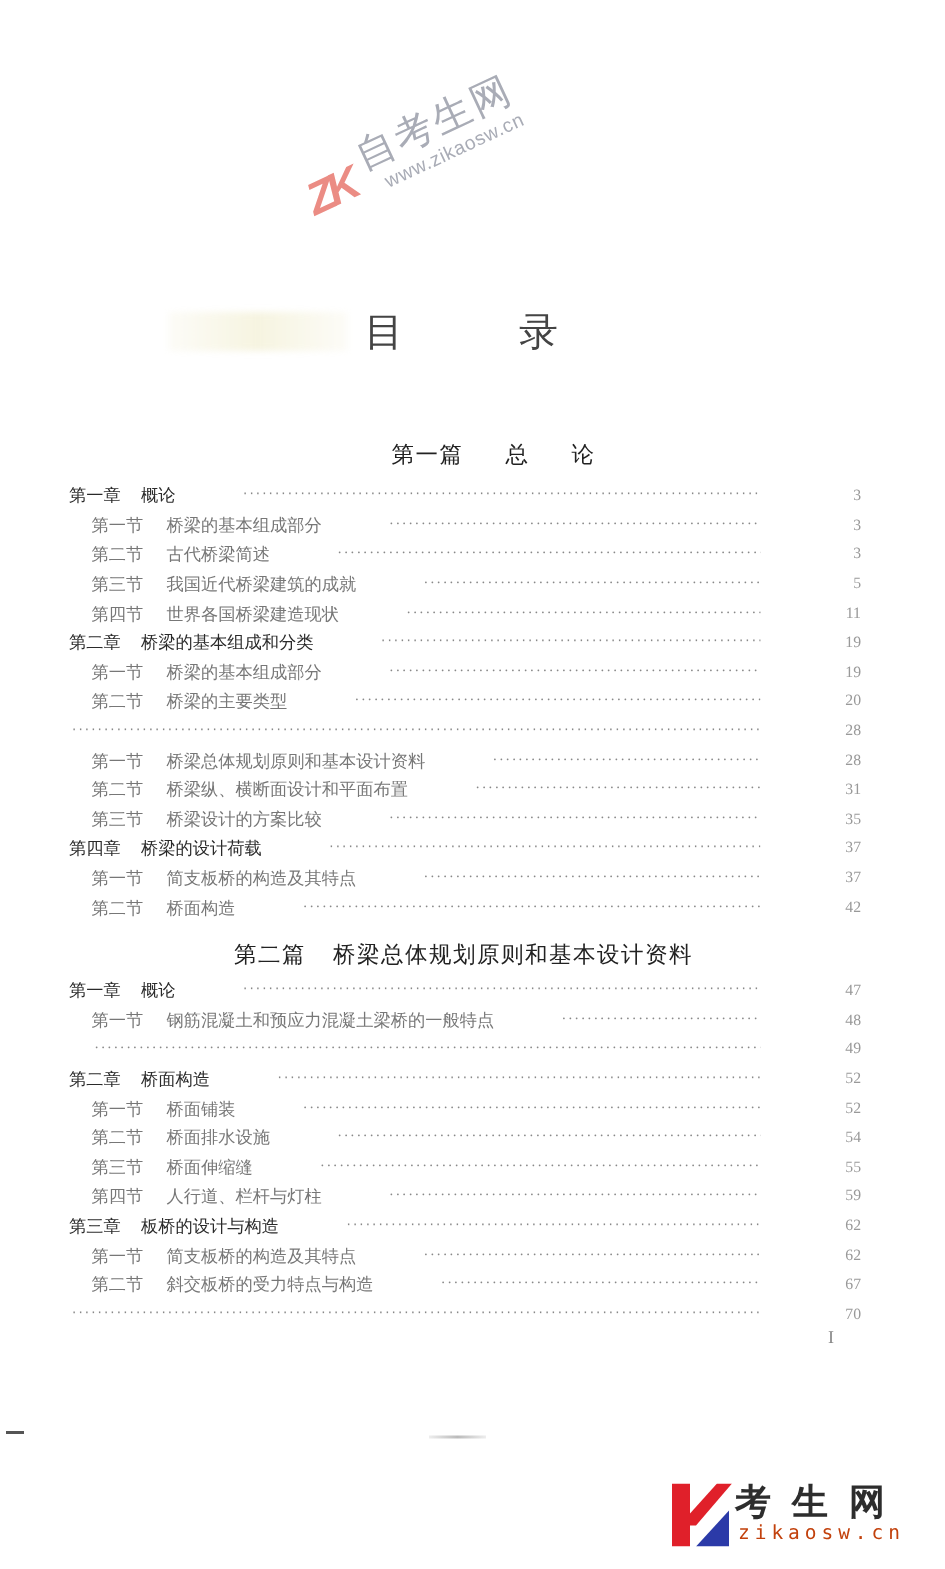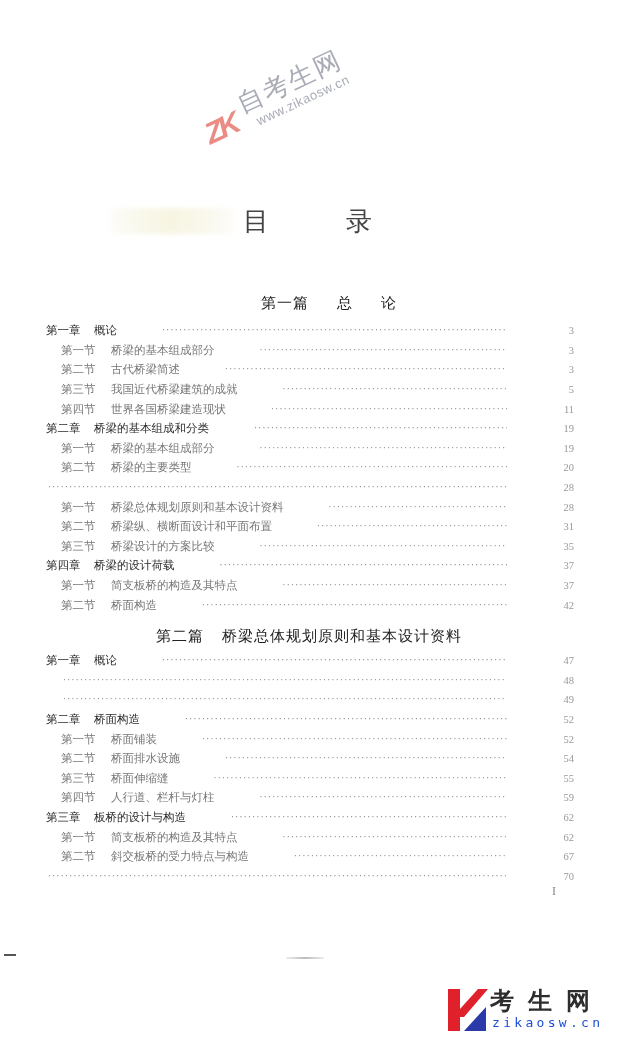--- a/index.html
+++ b/index.html
@@ -37,21 +37,21 @@
   .toc2 { top: 651px; }
 
   .page-number { position: absolute; left: 552px; top: 884px; font-size: 12px; color: #888; font-family: "Liberation Serif", serif; }
 
   .scan-mark-left { position: absolute; left: 4px; top: 953px; width: 12px; height: 3px; border-bottom: 2px solid #555; }
   .scan-mark-mid { position: absolute; left: 286px; top: 957px; width: 38px; height: 2px; background: linear-gradient(90deg, #eee, #bbb, #eee); }
 
   .logo-bottom { position: absolute; left: 448px; top: 985px; width: 180px; height: 50px; text-align: right; }
   .logo-bottom .k-red { position: absolute; left: 0; top: 4px; width: 40px; height: 42px; }
   .logo-bottom .cn { position: absolute; left: 42px; top: 0; font-family: "DejaVu Serif", serif; font-weight: bold; font-size: 24px; color: #2d2d2d; letter-spacing: 14px; }
-  .logo-bottom .url { position: absolute; left: 44px; top: 30px; font-family: "DejaVu Sans Mono", monospace; font-size: 13px; color: #1d4ed8; letter-spacing: 3.3px; }
+  .logo-bottom .url { position: absolute; left: 44px; top: 30px; font-family: "DejaVu Sans Mono", monospace; font-size: 13px; color: #c2410c; letter-spacing: 3.3px; }
 </style>
 </head>
 <body>
 
 <div class="watermark-top">
   <span class="zk">ZK</span>
   <span class="cn">自考生网</span>
   <span class="url">www.zikaosw.cn</span>
 </div>
 
@@ -149,20 +149,21 @@
   <span>第二篇</span><span class="gap"></span><span>桥梁总体规划原则和基本设计资料</span>
 </div>
 
 <div class="toc toc2">
   <div class="row chapter">
       <span class="label"><span class="label-num">第一章</span><span>概论</span></span>
       <span class="dots"></span>
       <span class="page">47</span>
     </div>
   <div class="row section">
+      <span class="label"><span class="label-num">第一节</span><span>钢筋混凝土和预应力混凝土梁桥的一般特点</span></span>
       <span class="dots"></span>
       <span class="page">48</span>
     </div>
   <div class="row section">
       <span class="dots"></span>
       <span class="page">49</span>
     </div>
 
   <div class="row chapter">
       <span class="label"><span class="label-num">第二章</span><span>桥面构造</span></span>

